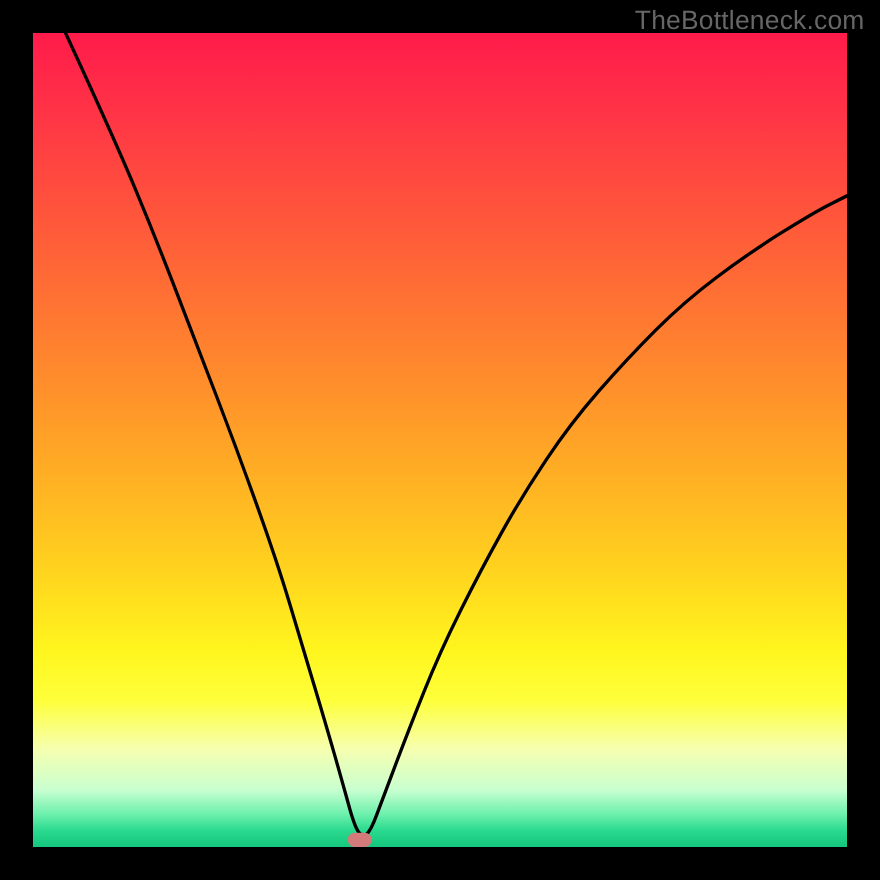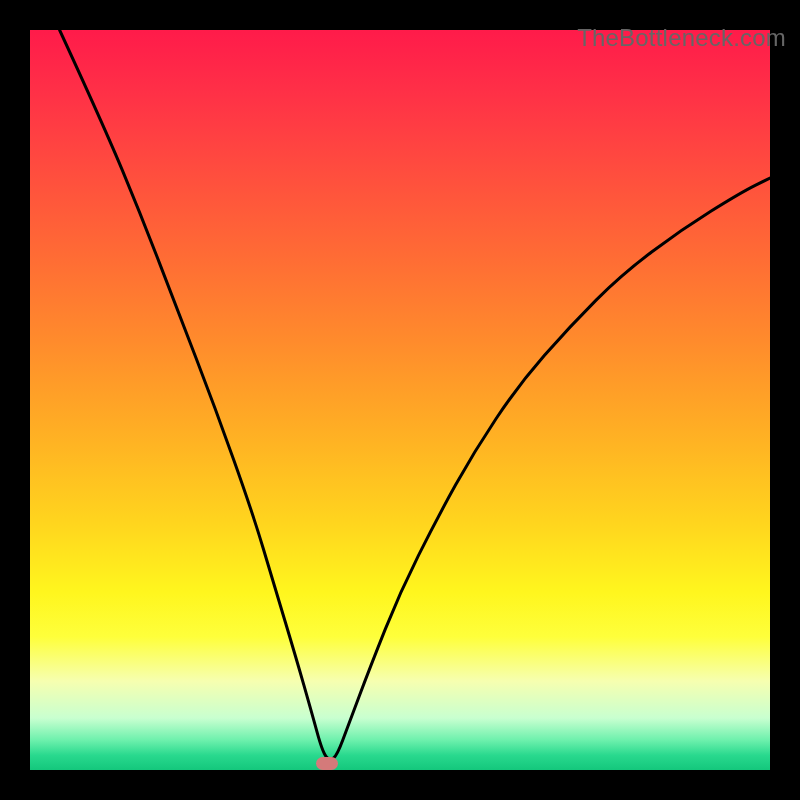--- a/index.html
+++ b/index.html
@@ -6,21 +6,21 @@
   body {
     width: 800px;
     height: 800px;
     background: #000;
     position: relative;
     overflow: hidden;
     font-family: Arial, Helvetica, sans-serif;
   }
   .watermark {
     position: absolute;
-    top: 24px;
+    top: 5px;
     right: 14px;
     color: #666666;
     font-size: 24px;
     font-weight: 500;
     z-index: 5;
     letter-spacing: 0.2px;
   }
   .plot-area {
     position: absolute;
     left: 30px;

